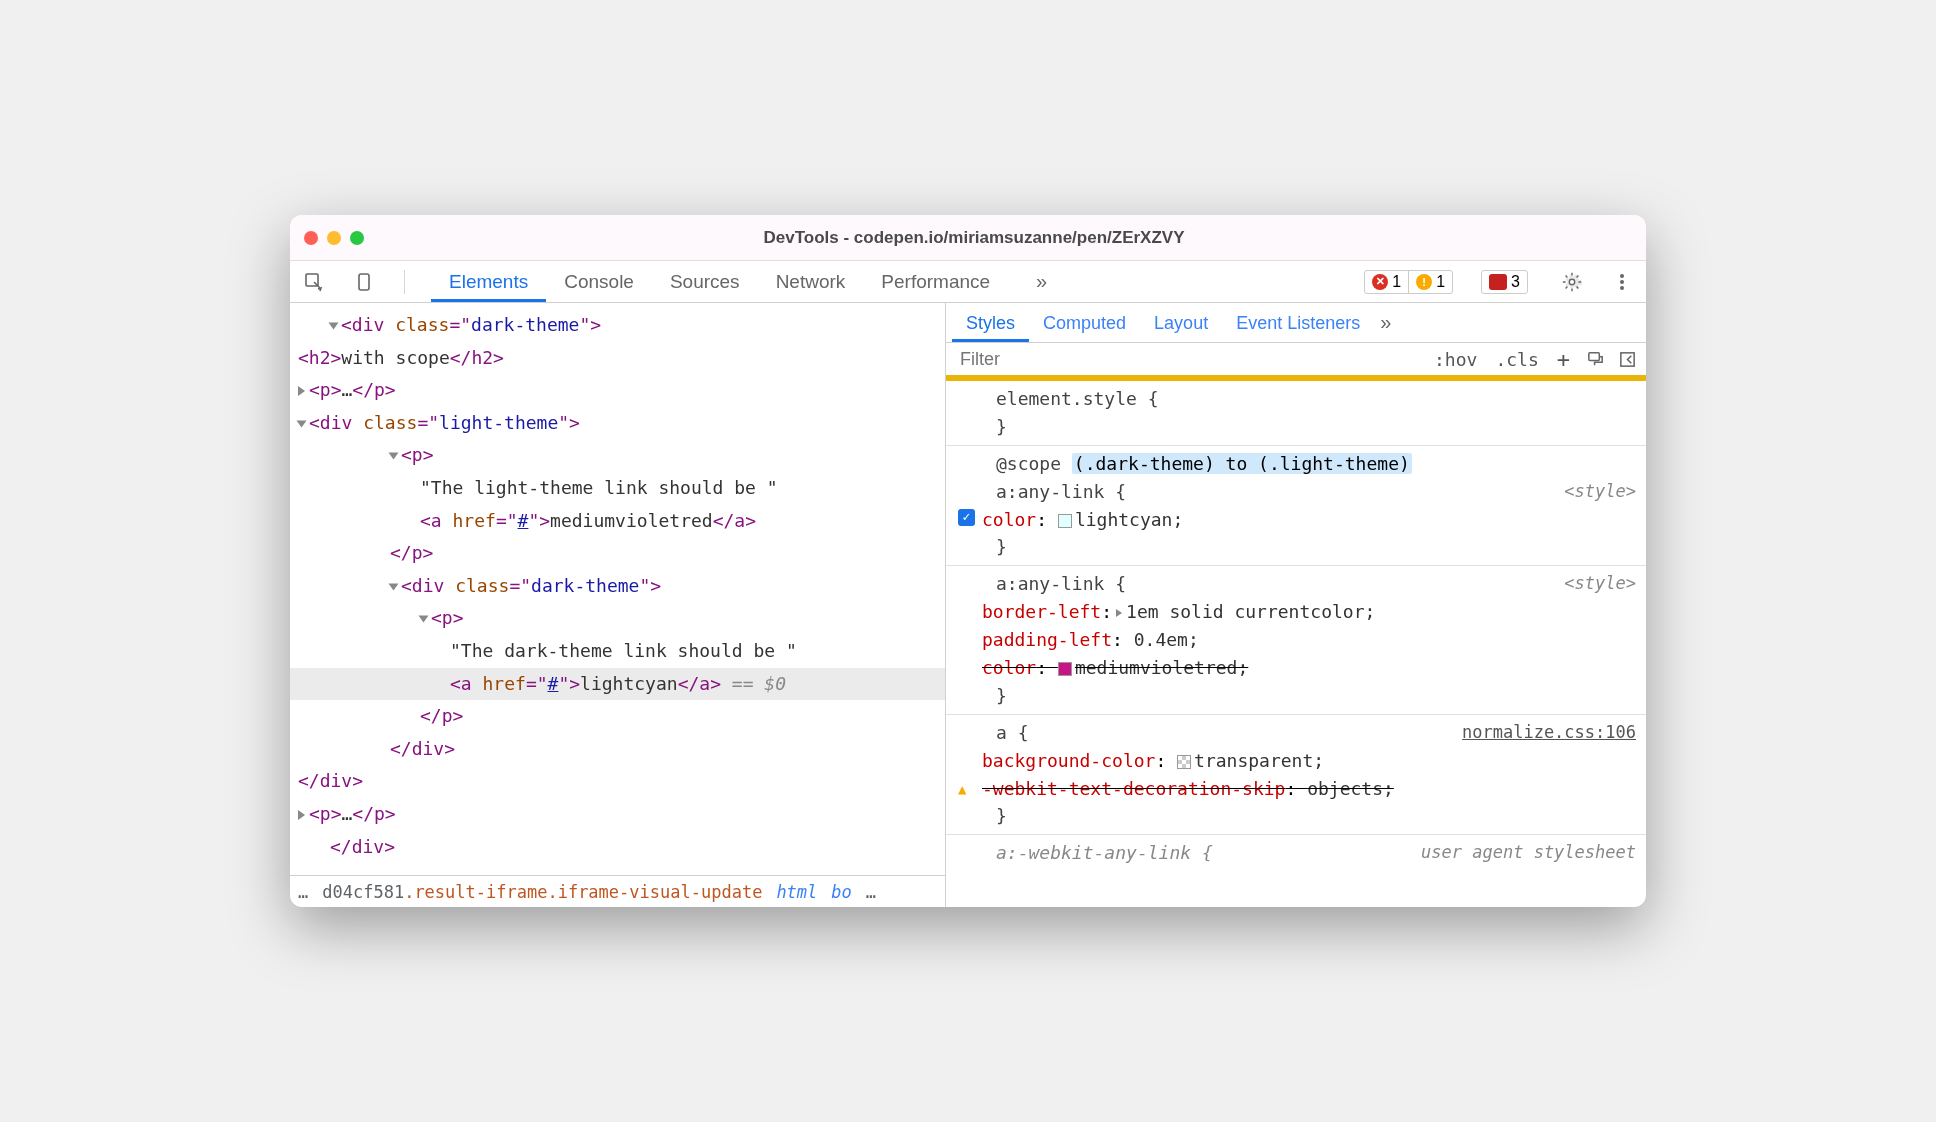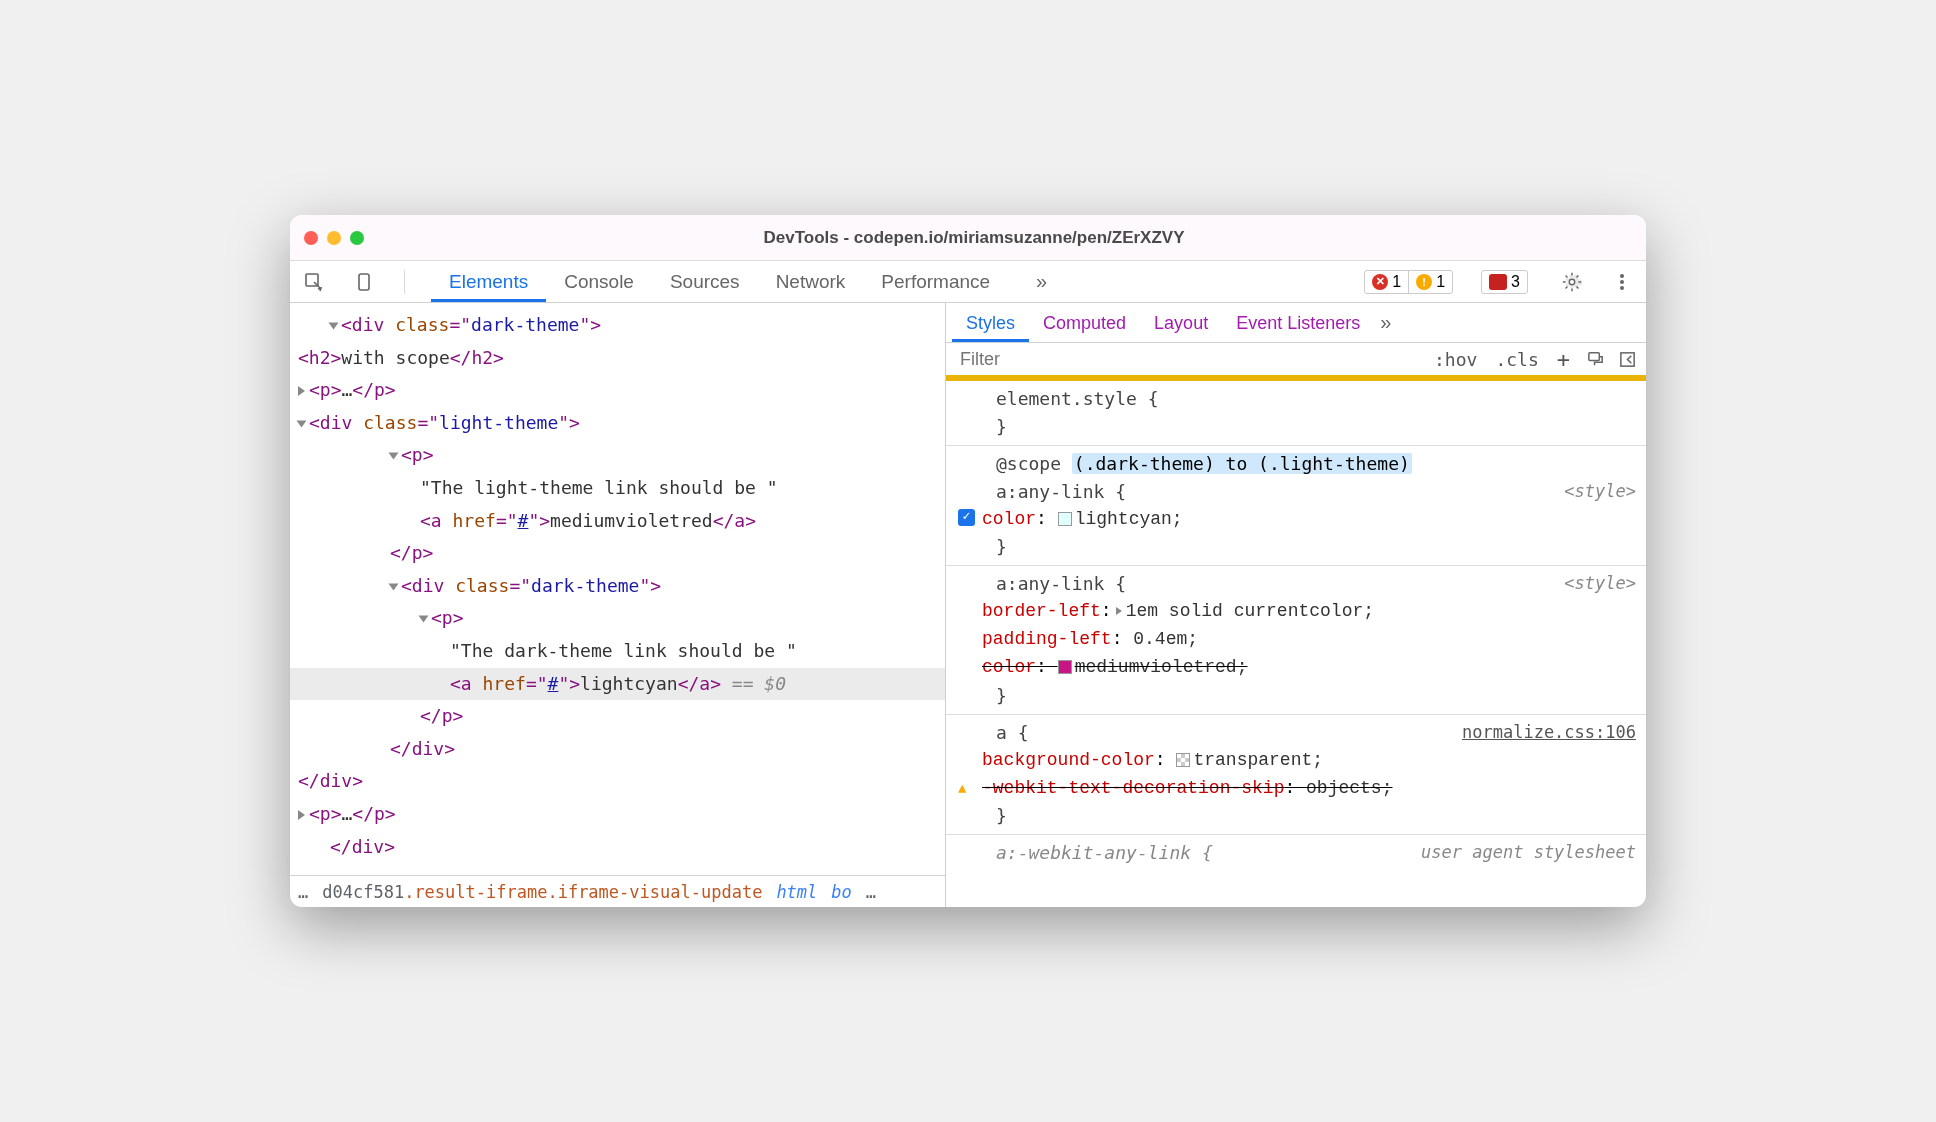--- a/index.html
+++ b/index.html
@@ -132,21 +132,21 @@
   height: 40px;
   border-bottom: 1px solid #d0d0d0;
   display: flex;
   align-items: center;
   gap: 0;
   padding: 0 6px;
 }
 .subtab {
   padding: 9px 14px 7px;
   font-size: 18px;
-  color: #a21caf;
+  color: #3b82f6;
   cursor: pointer;
 }
 .subtab.active { color: #1a73e8; border-bottom: 3px solid #1a73e8; padding-bottom: 5px; }
 .filter-bar {
   height: 38px;
   border-bottom: 6px solid #eab308;
   display: flex;
   align-items: center;
   gap: 10px;
   padding: 0 8px;
@@ -160,21 +160,21 @@
   outline: none;
   font-family: inherit;
 }
 .filter-btn { font-family: Menlo, monospace; font-size: 18px; color: #555; cursor: pointer; padding: 0 4px; }
 .filter-ico { width: 22px; height: 22px; color: #666; cursor: pointer; display: flex; align-items: center; justify-content: center; }
 .styles { flex: 1; overflow: auto; font-family: Menlo, Consolas, monospace; font-size: 18px; }
 .style-block { border-bottom: 1px solid #e0e0e0; padding: 4px 10px; line-height: 1.55; }
 .sel { color: #444; margin-left: 40px; }
 .src { float: right; color: #888; font-style: italic; font-size: 17px; }
 .src.link2 { text-decoration: underline; color: #555; font-style: normal; }
-.prop { padding-left: 26px; position: relative; font-family: Liberation Mono, monospace; }
+.prop { padding-left: 26px; position: relative; }
 .prop-name { color: #c80000; }
 .prop-val { color: #333; }
 .strike { text-decoration: line-through; margin-top: 42px; }
 .check { position: absolute; left: 2px; top: 3px; width: 17px; height: 17px; background: #1a73e8; border-radius: 3px; display: flex; align-items: center; justify-content: center; }
 .check::after { content: "✓"; color: #fff; font-size: 13px; font-weight: bold; }
 .swatch { display: inline-block; width: 14px; height: 14px; border: 1px solid #999; vertical-align: middle; margin-right: 3px; }
 .sw-cyan { background: #e0ffff; }
 .sw-mvr { background: #c71585; }
 .sw-trans { background: repeating-conic-gradient(#ccc 0 25%, #fff 0 50%) 0 0/8px 8px; }
 .warn { position: absolute; left: 2px; top: 4px; color: #f9ab00; font-size: 14px; }

